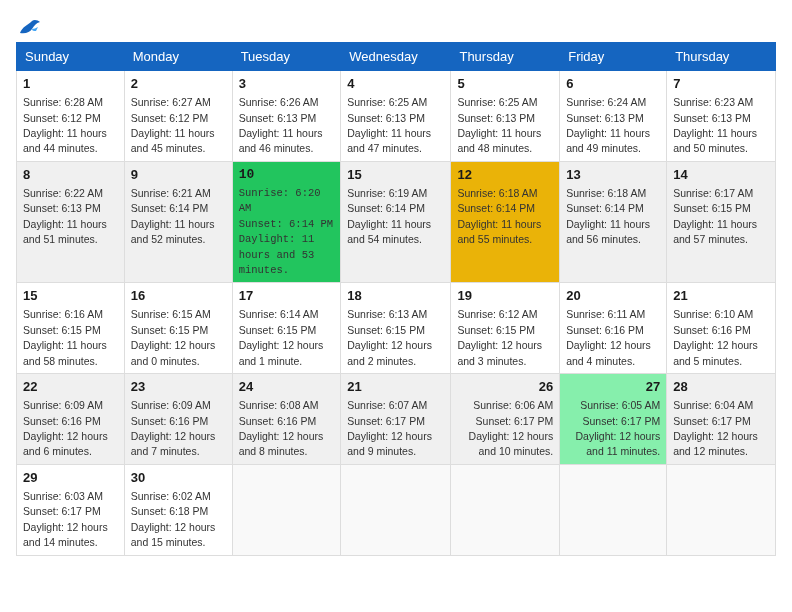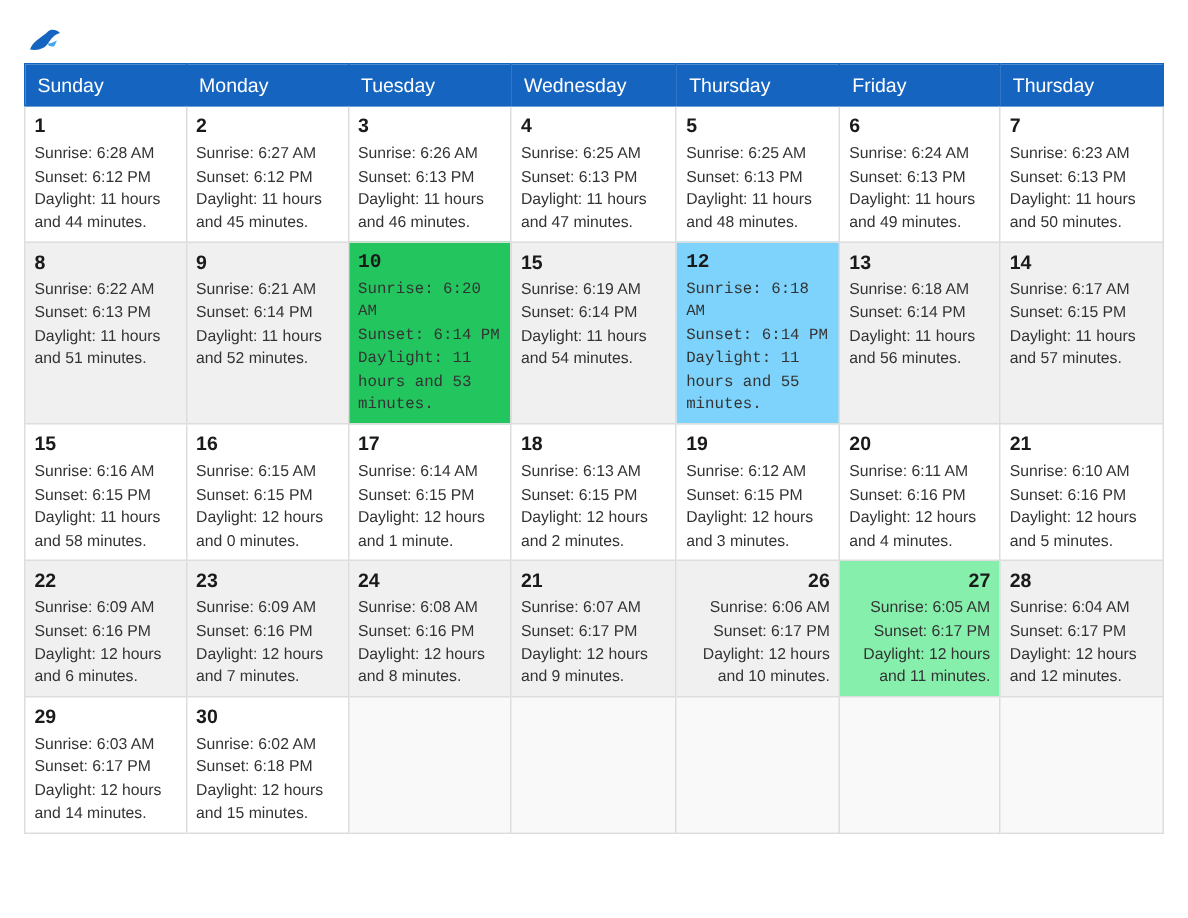--- a/index.html
+++ b/index.html
@@ -130,21 +130,21 @@
       </tr>
       <tr>
         <td style="background: rgb(240, 240, 240);"><span class="day-number">8</span>
 <span class="day-info">Sunrise: 6:22 AM<br>Sunset: 6:13 PM<br>Daylight: 11 hours and 51 minutes.</span></td>
         <td style="background: rgb(240, 240, 240);"><span class="day-number">9</span>
 <span class="day-info">Sunrise: 6:21 AM<br>Sunset: 6:14 PM<br>Daylight: 11 hours and 52 minutes.</span></td>
         <td style="background: #22c55e; font-family: Liberation Mono, monospace;"><span class="day-number">10</span>
 <span class="day-info">Sunrise: 6:20 AM<br>Sunset: 6:14 PM<br>Daylight: 11 hours and 53 minutes.</span></td>
         <td style="background: rgb(240, 240, 240);"><span class="day-number">15</span>
 <span class="day-info">Sunrise: 6:19 AM<br>Sunset: 6:14 PM<br>Daylight: 11 hours and 54 minutes.</span></td>
-        <td style="background: #7dd3fc; font-family: Liberation Mono, monospace;"><span class="day-number">12</span>
+        <td style="background: #eab308;"><span class="day-number">12</span>
 <span class="day-info">Sunrise: 6:18 AM<br>Sunset: 6:14 PM<br>Daylight: 11 hours and 55 minutes.</span></td>
         <td style="background: rgb(240, 240, 240);"><span class="day-number">13</span>
 <span class="day-info">Sunrise: 6:18 AM<br>Sunset: 6:14 PM<br>Daylight: 11 hours and 56 minutes.</span></td>
         <td style="background: rgb(240, 240, 240);"><span class="day-number">14</span>
 <span class="day-info">Sunrise: 6:17 AM<br>Sunset: 6:15 PM<br>Daylight: 11 hours and 57 minutes.</span></td>
       </tr>
       <tr>
         <td><span class="day-number">15</span>
 <span class="day-info">Sunrise: 6:16 AM<br>Sunset: 6:15 PM<br>Daylight: 11 hours and 58 minutes.</span></td>
         <td><span class="day-number">16</span>

